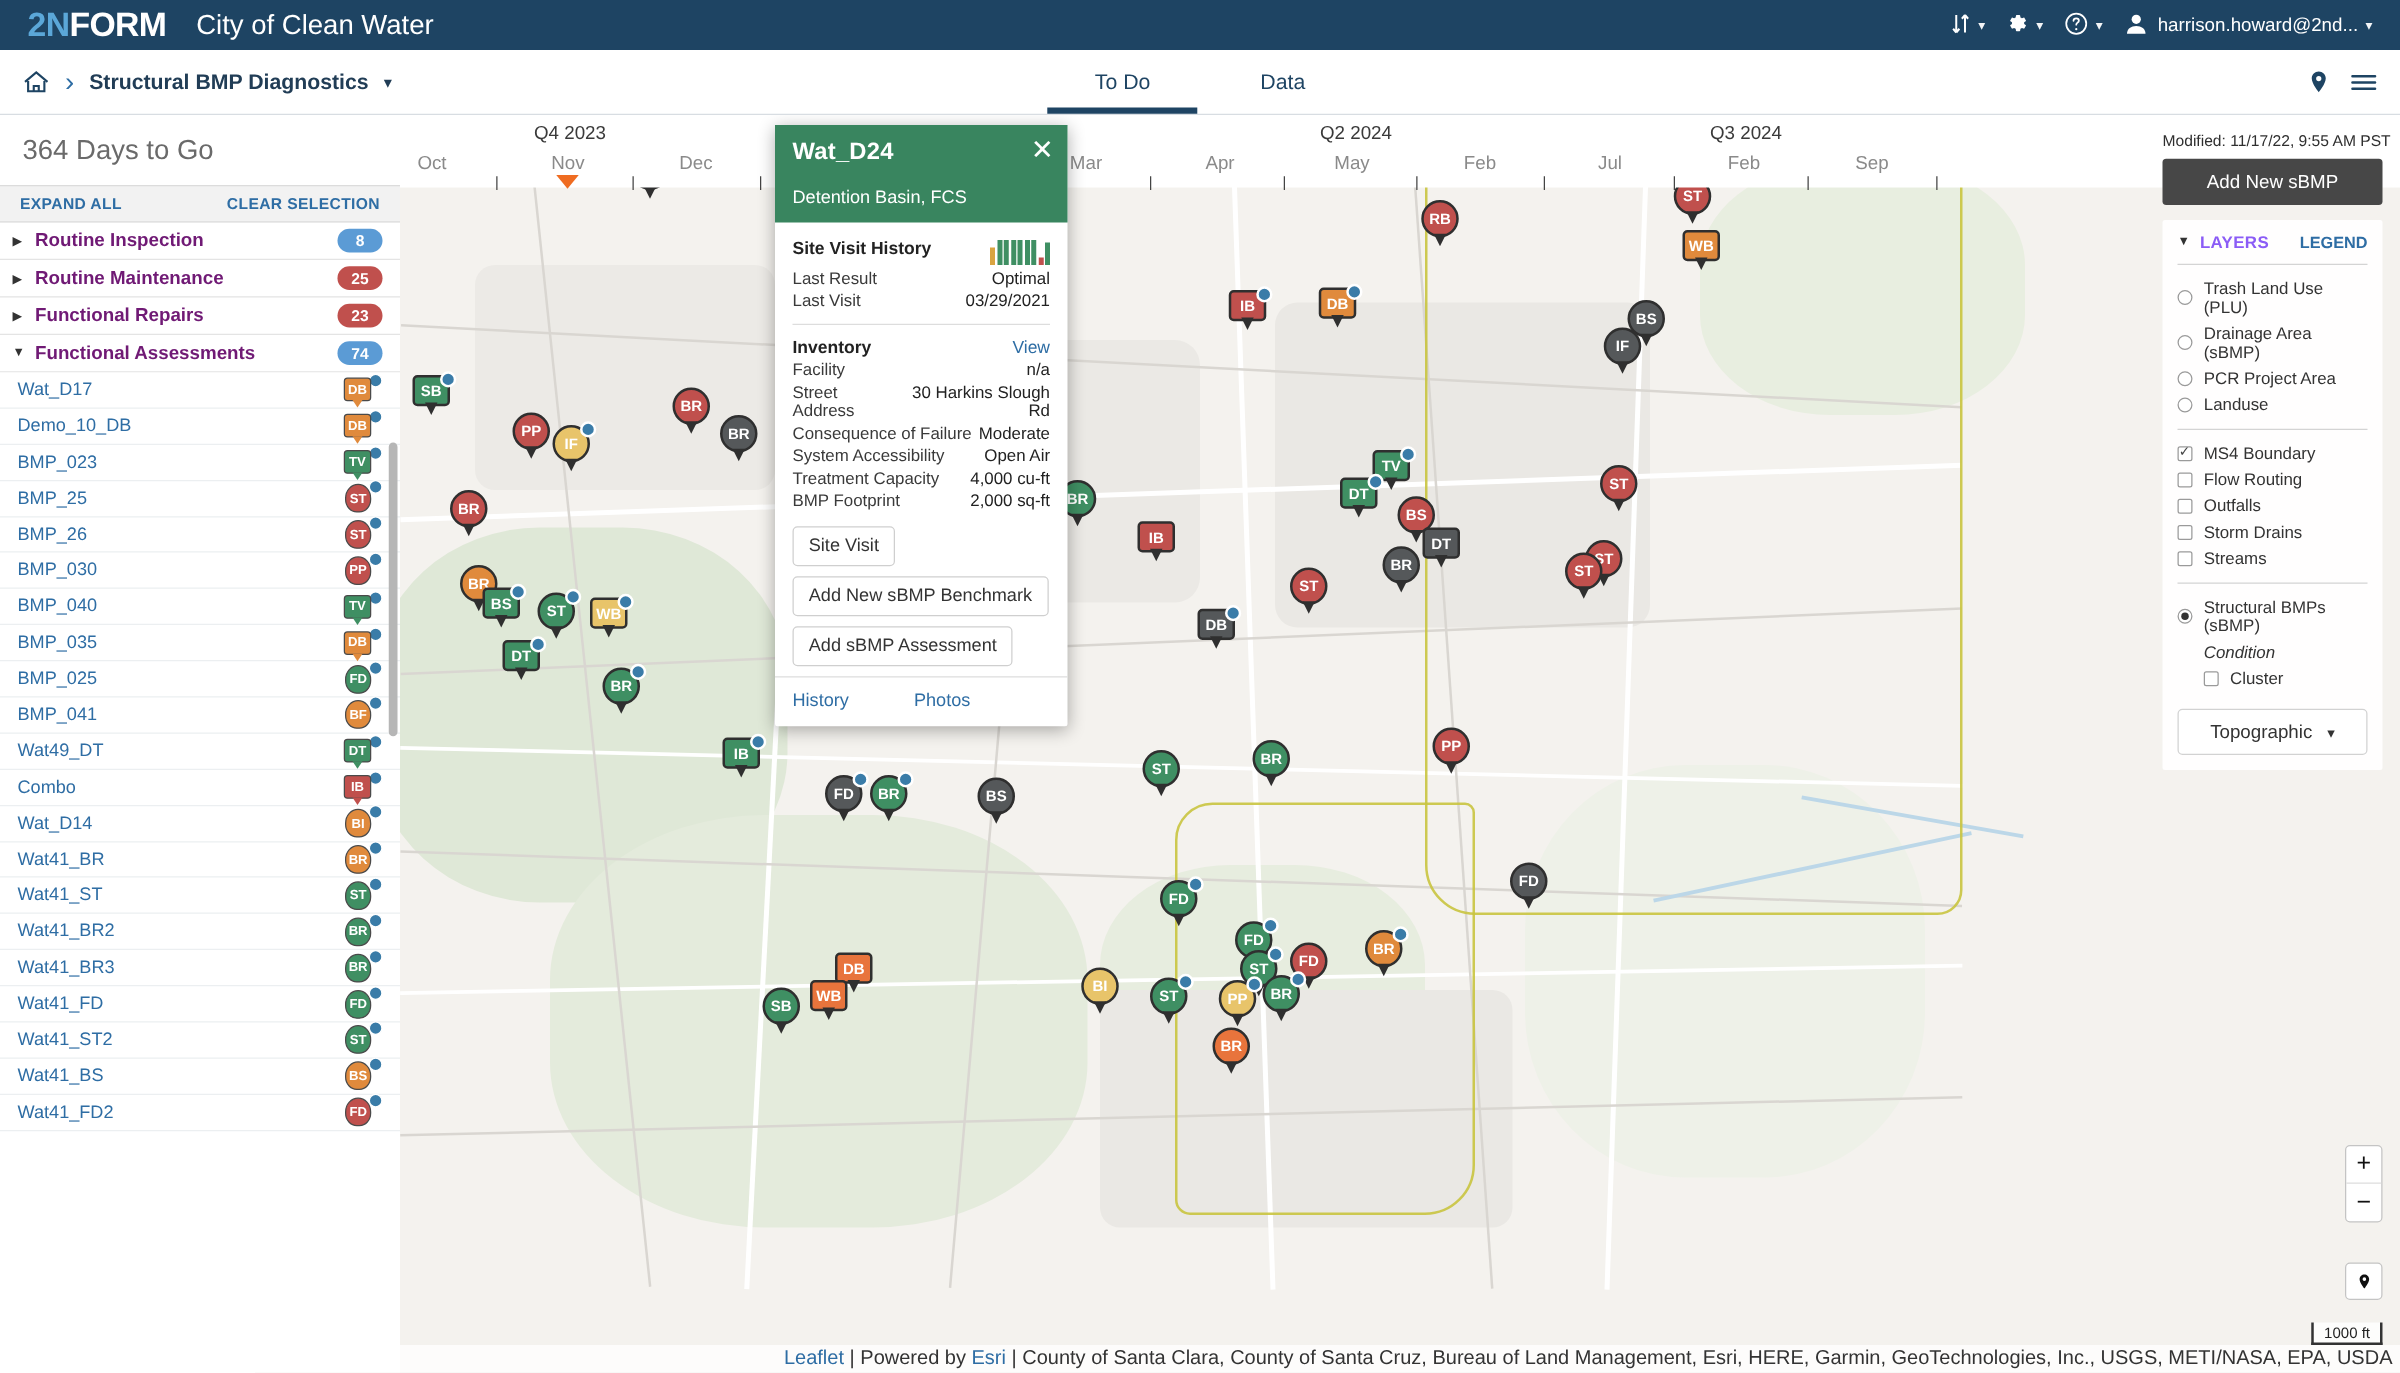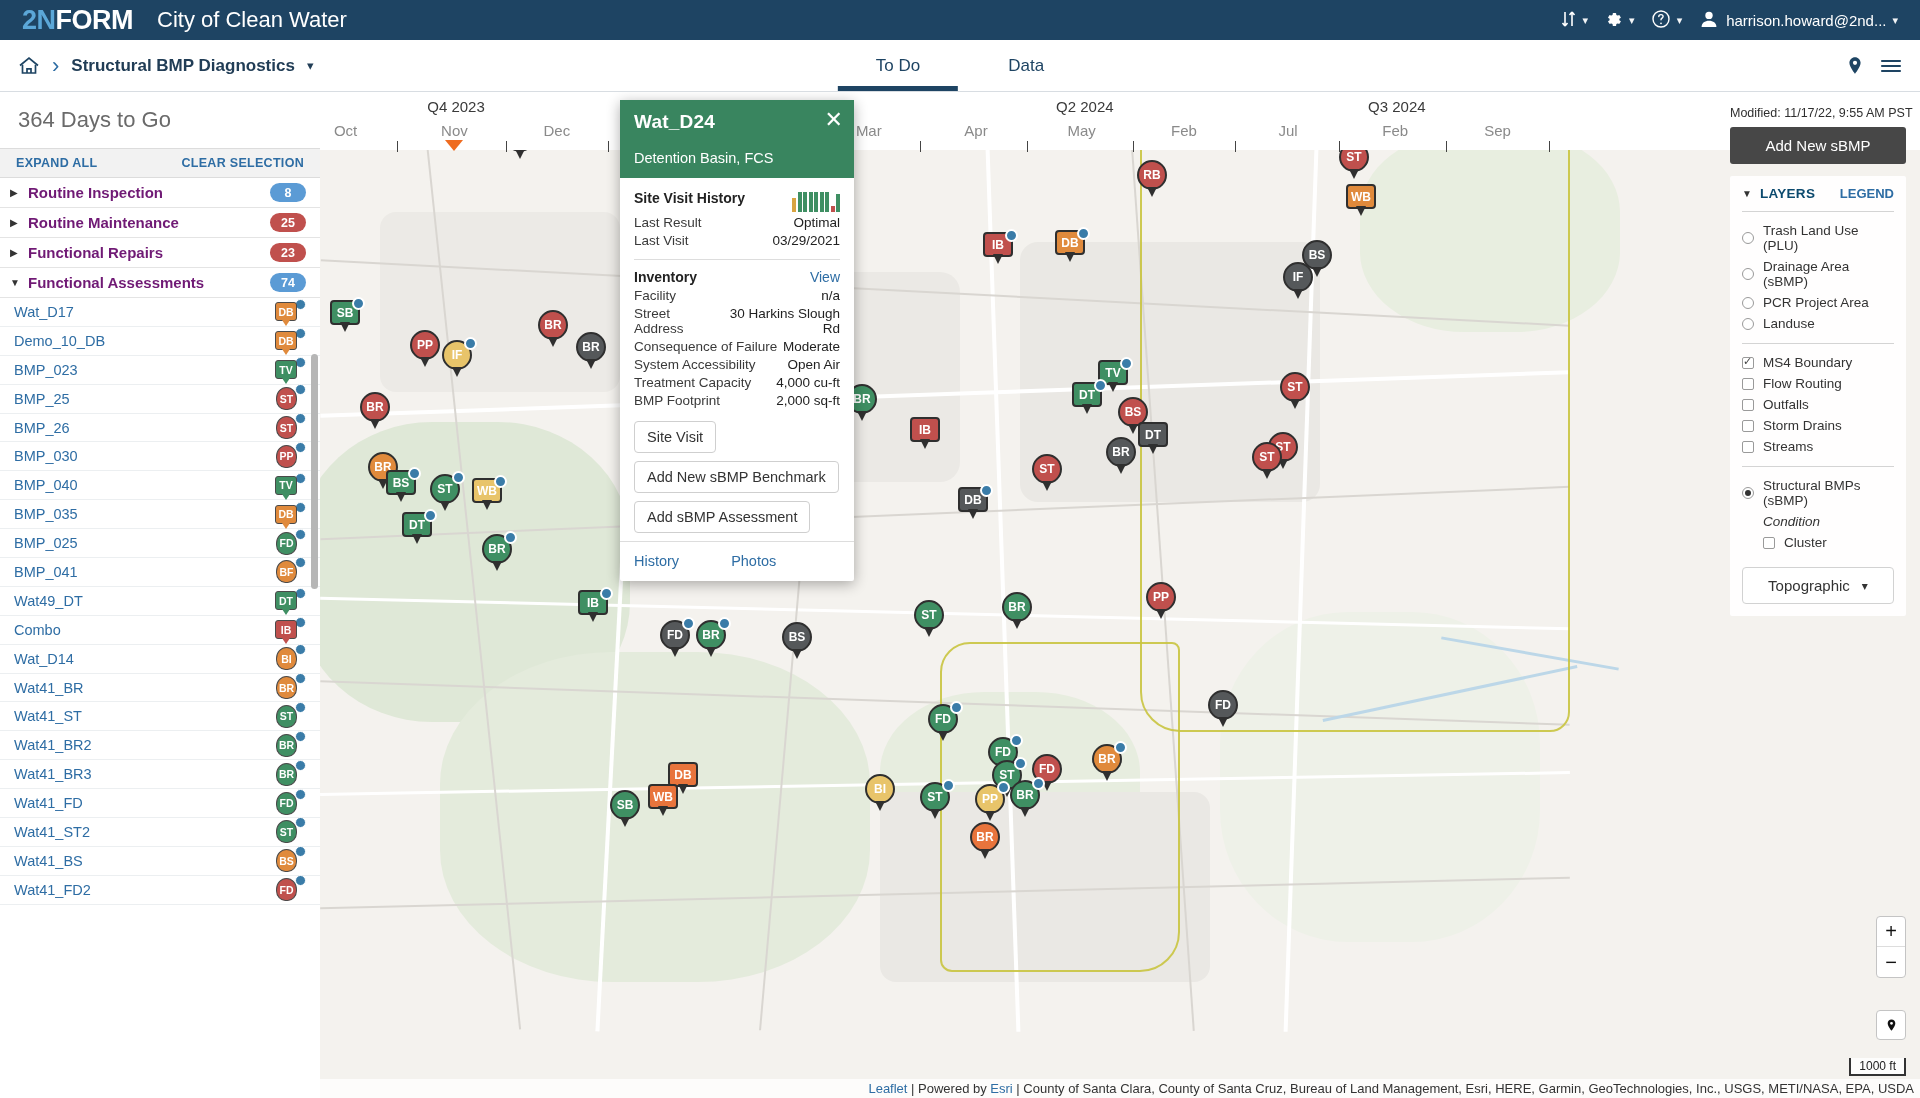--- a/index.html
+++ b/index.html
@@ -185,21 +185,21 @@
 
   
   .layers-wrap { position: absolute; right: 14px; top: 14px; width: 176px; z-index: 15; }
   .modified { font-size: 12.5px; color: #2f2f2f; margin-bottom: 7px; white-space: nowrap; }
   .add-sbmp {
     background: #474747; color: #fff; text-align: center; padding: 10px 0; font-size: 15px;
     border-radius: 3px; cursor: pointer; margin-bottom: 12px;
   }
   .layers-panel { background: rgba(255,255,255,.93); border-radius: 2px; padding: 10px 12px 12px 12px; }
   .layers-head { display: flex; align-items: center; justify-content: space-between; padding-bottom: 8px; }
-  .layers-head .lbl { font-size: 13.5px; font-weight: bold; color: #0c4a6e; letter-spacing: .3px; }
+  .layers-head .lbl { font-size: 13.5px; font-weight: bold; color: #8b5cf6; letter-spacing: .3px; }
   .layers-head .legend { color: #2e6da4; font-size: 13px; font-weight: bold; cursor: pointer; }
   .lhr { height: 1px; background: #d4d4d4; margin: 2px 0 8px 0; }
   .lrow { display: flex; align-items: center; gap: 9px; padding: 3px 0; font-size: 13.5px; color: #333; cursor: pointer; }
   .radio { width: 12px; height: 12px; border-radius: 50%; border: 1.5px solid #9a9a9a; background: #fff; flex: 0 0 12px; position: relative; }
   .radio.on::after { content: ""; position: absolute; inset: 2px; border-radius: 50%; background: #333; }
   .cbox { width: 12px; height: 12px; border: 1.5px solid #9a9a9a; background: #fff; flex: 0 0 12px; position: relative; border-radius: 2px; }
   .cbox.on::after {
     content: "\2713"; position: absolute; left: 0px; top: -3px; font-size: 11px; color: #444;
   }
   .indent { padding-left: 21px; font-style: italic; }
@@ -221,21 +221,21 @@
     position: absolute; right: 14px; bottom: 58px; width: 30px; height: 30px; background: #fff;
     border: 1px solid #c4c4c4; border-radius: 4px; display: flex; align-items: center;
     justify-content: center; z-index: 12; cursor: pointer;
   }
   .scalebar {
     position: absolute; right: 14px; bottom: 22px; background: rgba(255,255,255,.82);
     border: 2px solid #333; border-top: none; padding: 1px 8px; font-size: 12px; color: #222; z-index: 12;
   }
   .attrib {
     position: absolute; left: 0; right: 0; bottom: 0; background: rgba(255,255,255,.78);
-    font-size: 13px; color: #333; text-align: right; padding: 2px 6px; z-index: 11;
+    font-size: 16px; color: #333; text-align: right; padding: 2px 6px; z-index: 11;
   }
   .attrib a { color: #2e6da4; text-decoration: none; }
 </style>
 </head>
 <body>
 
 <div class="topbar">
   <div class="logo">
     <span class="mark">2N</span>
       <span class="word">FORM</span>

